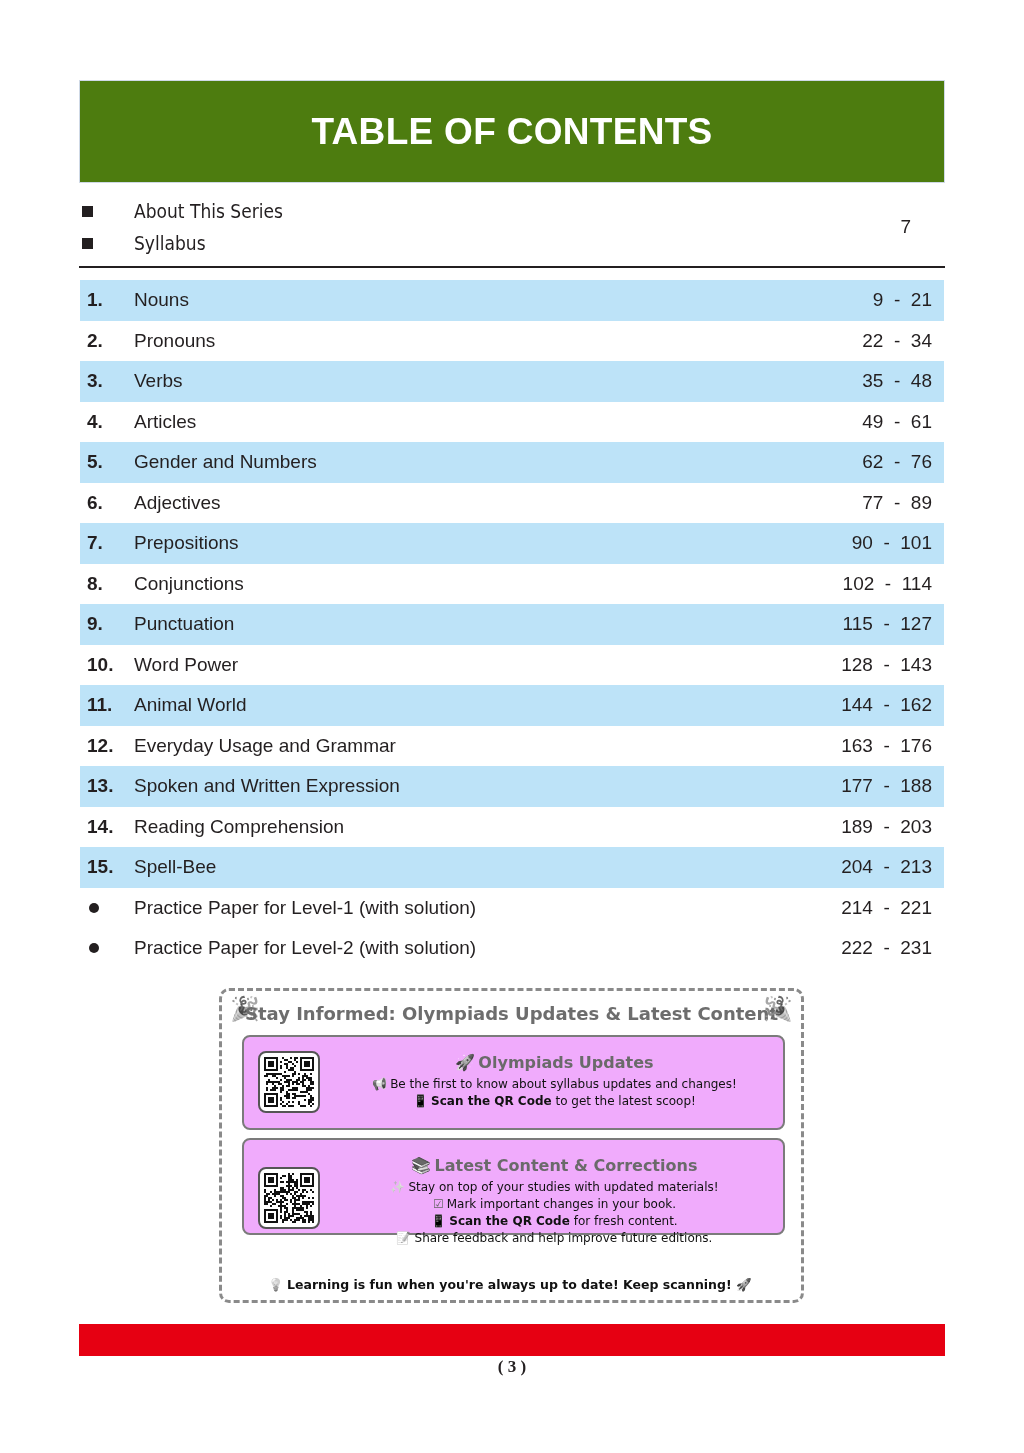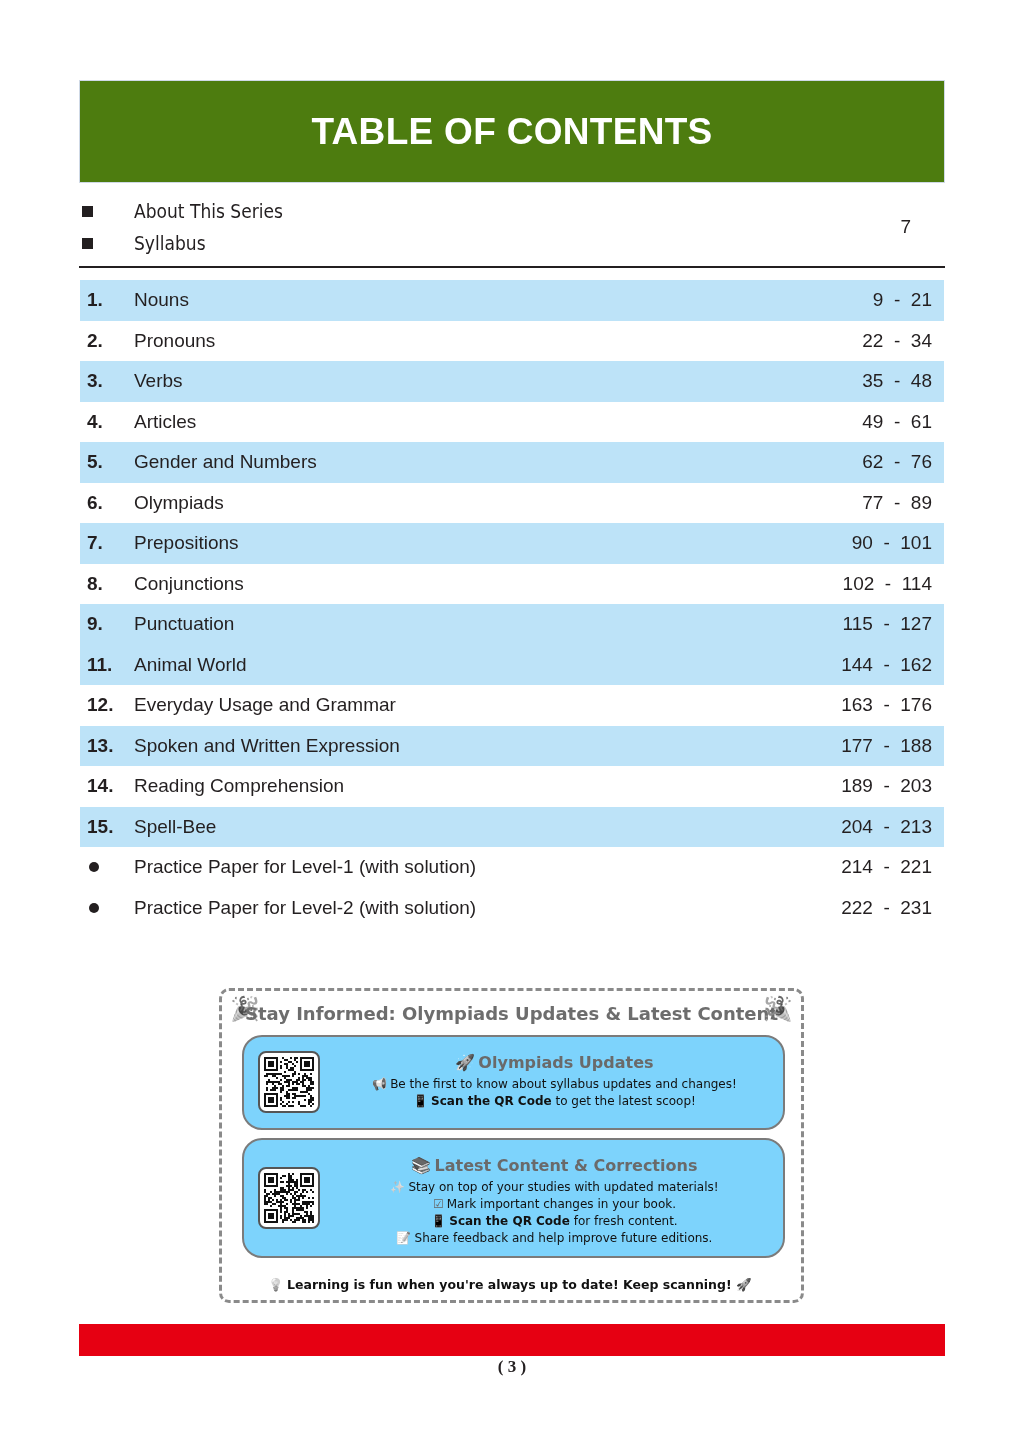--- a/index.html
+++ b/index.html
@@ -29,24 +29,24 @@
   .toc-row .pages { position: absolute; right: 12px; font-size: 19px; white-space: pre; }
 
   .info { position: absolute; left: 219px; top: 988px; width: 585px; height: 315px;
           border: 3px dashed #8a8a8a; border-radius: 10px; box-sizing: border-box; background: #fff;
           font-family: "DejaVu Sans", sans-serif; }
   .info-title { position: absolute; left: 0; right: 0; top: 12px; text-align: center;
                 font-size: 18px; font-weight: 700; color: #6d6d6d; white-space: nowrap; }
   .party { position: absolute; top: 4px; font-size: 24px; color: #555; filter: grayscale(1); }
   .party.left { left: 8px; } .party.right { right: 8px; transform: scaleX(-1); }
 
-  .card { position: absolute; left: 20px; width: 543px; background: #7dd3fc;
-          border: 2px solid #7b7b7b; border-radius: 20px; box-sizing: border-box; }
+  .card { position: absolute; left: 20px; width: 543px; background: #f0abfc;
+          border: 2px solid #7b7b7b; border-radius: 8px; box-sizing: border-box; }
   .card.c1 { top: 44px; height: 95px; }
-  .card.c2 { top: 147px; height: 120px; }
+  .card.c2 { top: 147px; height: 97px; }
   .qr { position: absolute; left: 14px; width: 62px; height: 62px; background: #fff;
         border: 2px solid #555; border-radius: 8px; box-sizing: border-box; padding: 4px; }
   .card.c1 .qr { top: 14px; } .card.c2 .qr { top: 27px; }
   .qr svg { width: 100%; height: 100%; display: block; }
 
   .card-body { position: absolute; left: 90px; right: 8px; text-align: center; }
   .card.c1 .card-body { top: 16px; } .card.c2 .card-body { top: 16px; }
   .card-heading { font-size: 16px; font-weight: 700; color: #6a6a6a; margin-bottom: 4px; }
   .card-line { font-size: 12px; color: #111; line-height: 17px; white-space: nowrap; }
   .card-line b { font-weight: 700; }
@@ -100,37 +100,42 @@
       <span class="title">Articles</span>
       <span class="pages">49  -  61</span>
     </div>
     <div class="toc-row shaded">
       <span class="num">5.</span>
       <span class="title">Gender and Numbers</span>
       <span class="pages">62  -  76</span>
     </div>
     <div class="toc-row">
       <span class="num">6.</span>
-      <span class="title">Olympiads</span>
+      <span class="title">Adjectives</span>
       <span class="pages">77  -  89</span>
     </div>
     <div class="toc-row shaded">
       <span class="num">7.</span>
       <span class="title">Prepositions</span>
       <span class="pages">90  -  101</span>
     </div>
     <div class="toc-row">
       <span class="num">8.</span>
       <span class="title">Conjunctions</span>
       <span class="pages">102  -  114</span>
     </div>
     <div class="toc-row shaded">
       <span class="num">9.</span>
       <span class="title">Punctuation</span>
       <span class="pages">115  -  127</span>
+    </div>
+    <div class="toc-row">
+      <span class="num">10.</span>
+      <span class="title">Word Power</span>
+      <span class="pages">128  -  143</span>
     </div>
     <div class="toc-row shaded">
       <span class="num">11.</span>
       <span class="title">Animal World</span>
       <span class="pages">144  -  162</span>
     </div>
     <div class="toc-row">
       <span class="num">12.</span>
       <span class="title">Everyday Usage and Grammar</span>
       <span class="pages">163  -  176</span>

